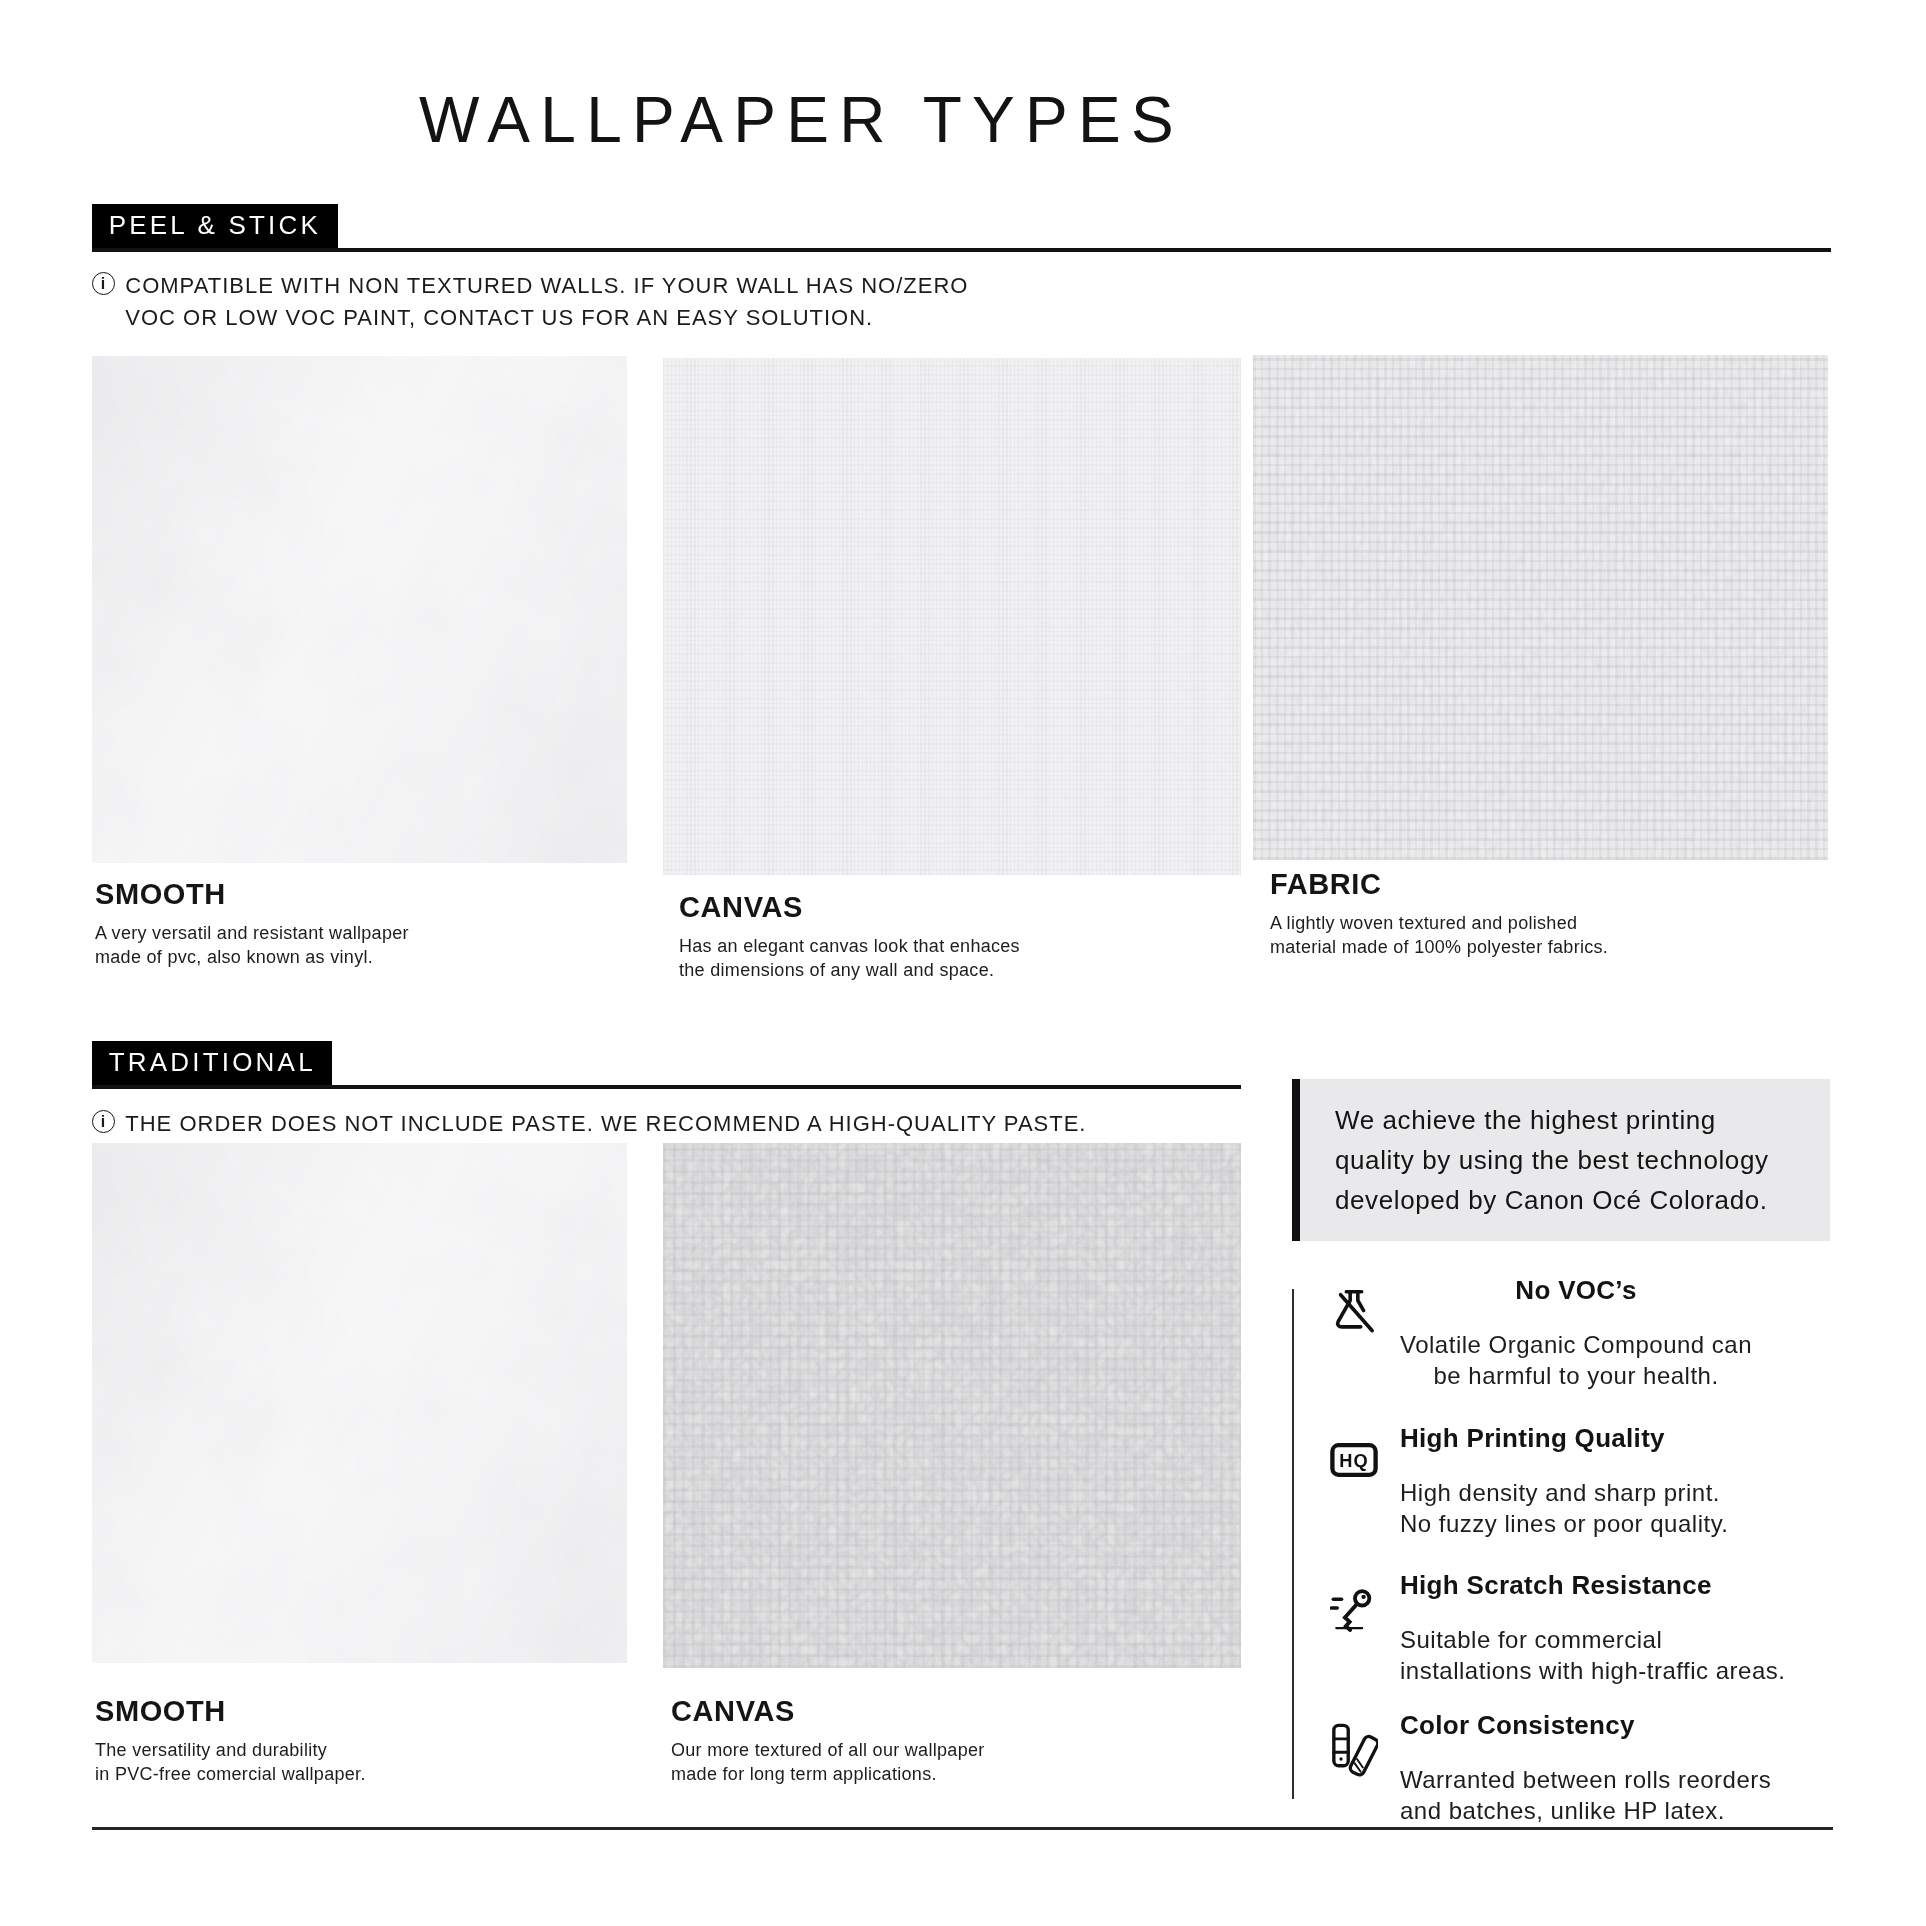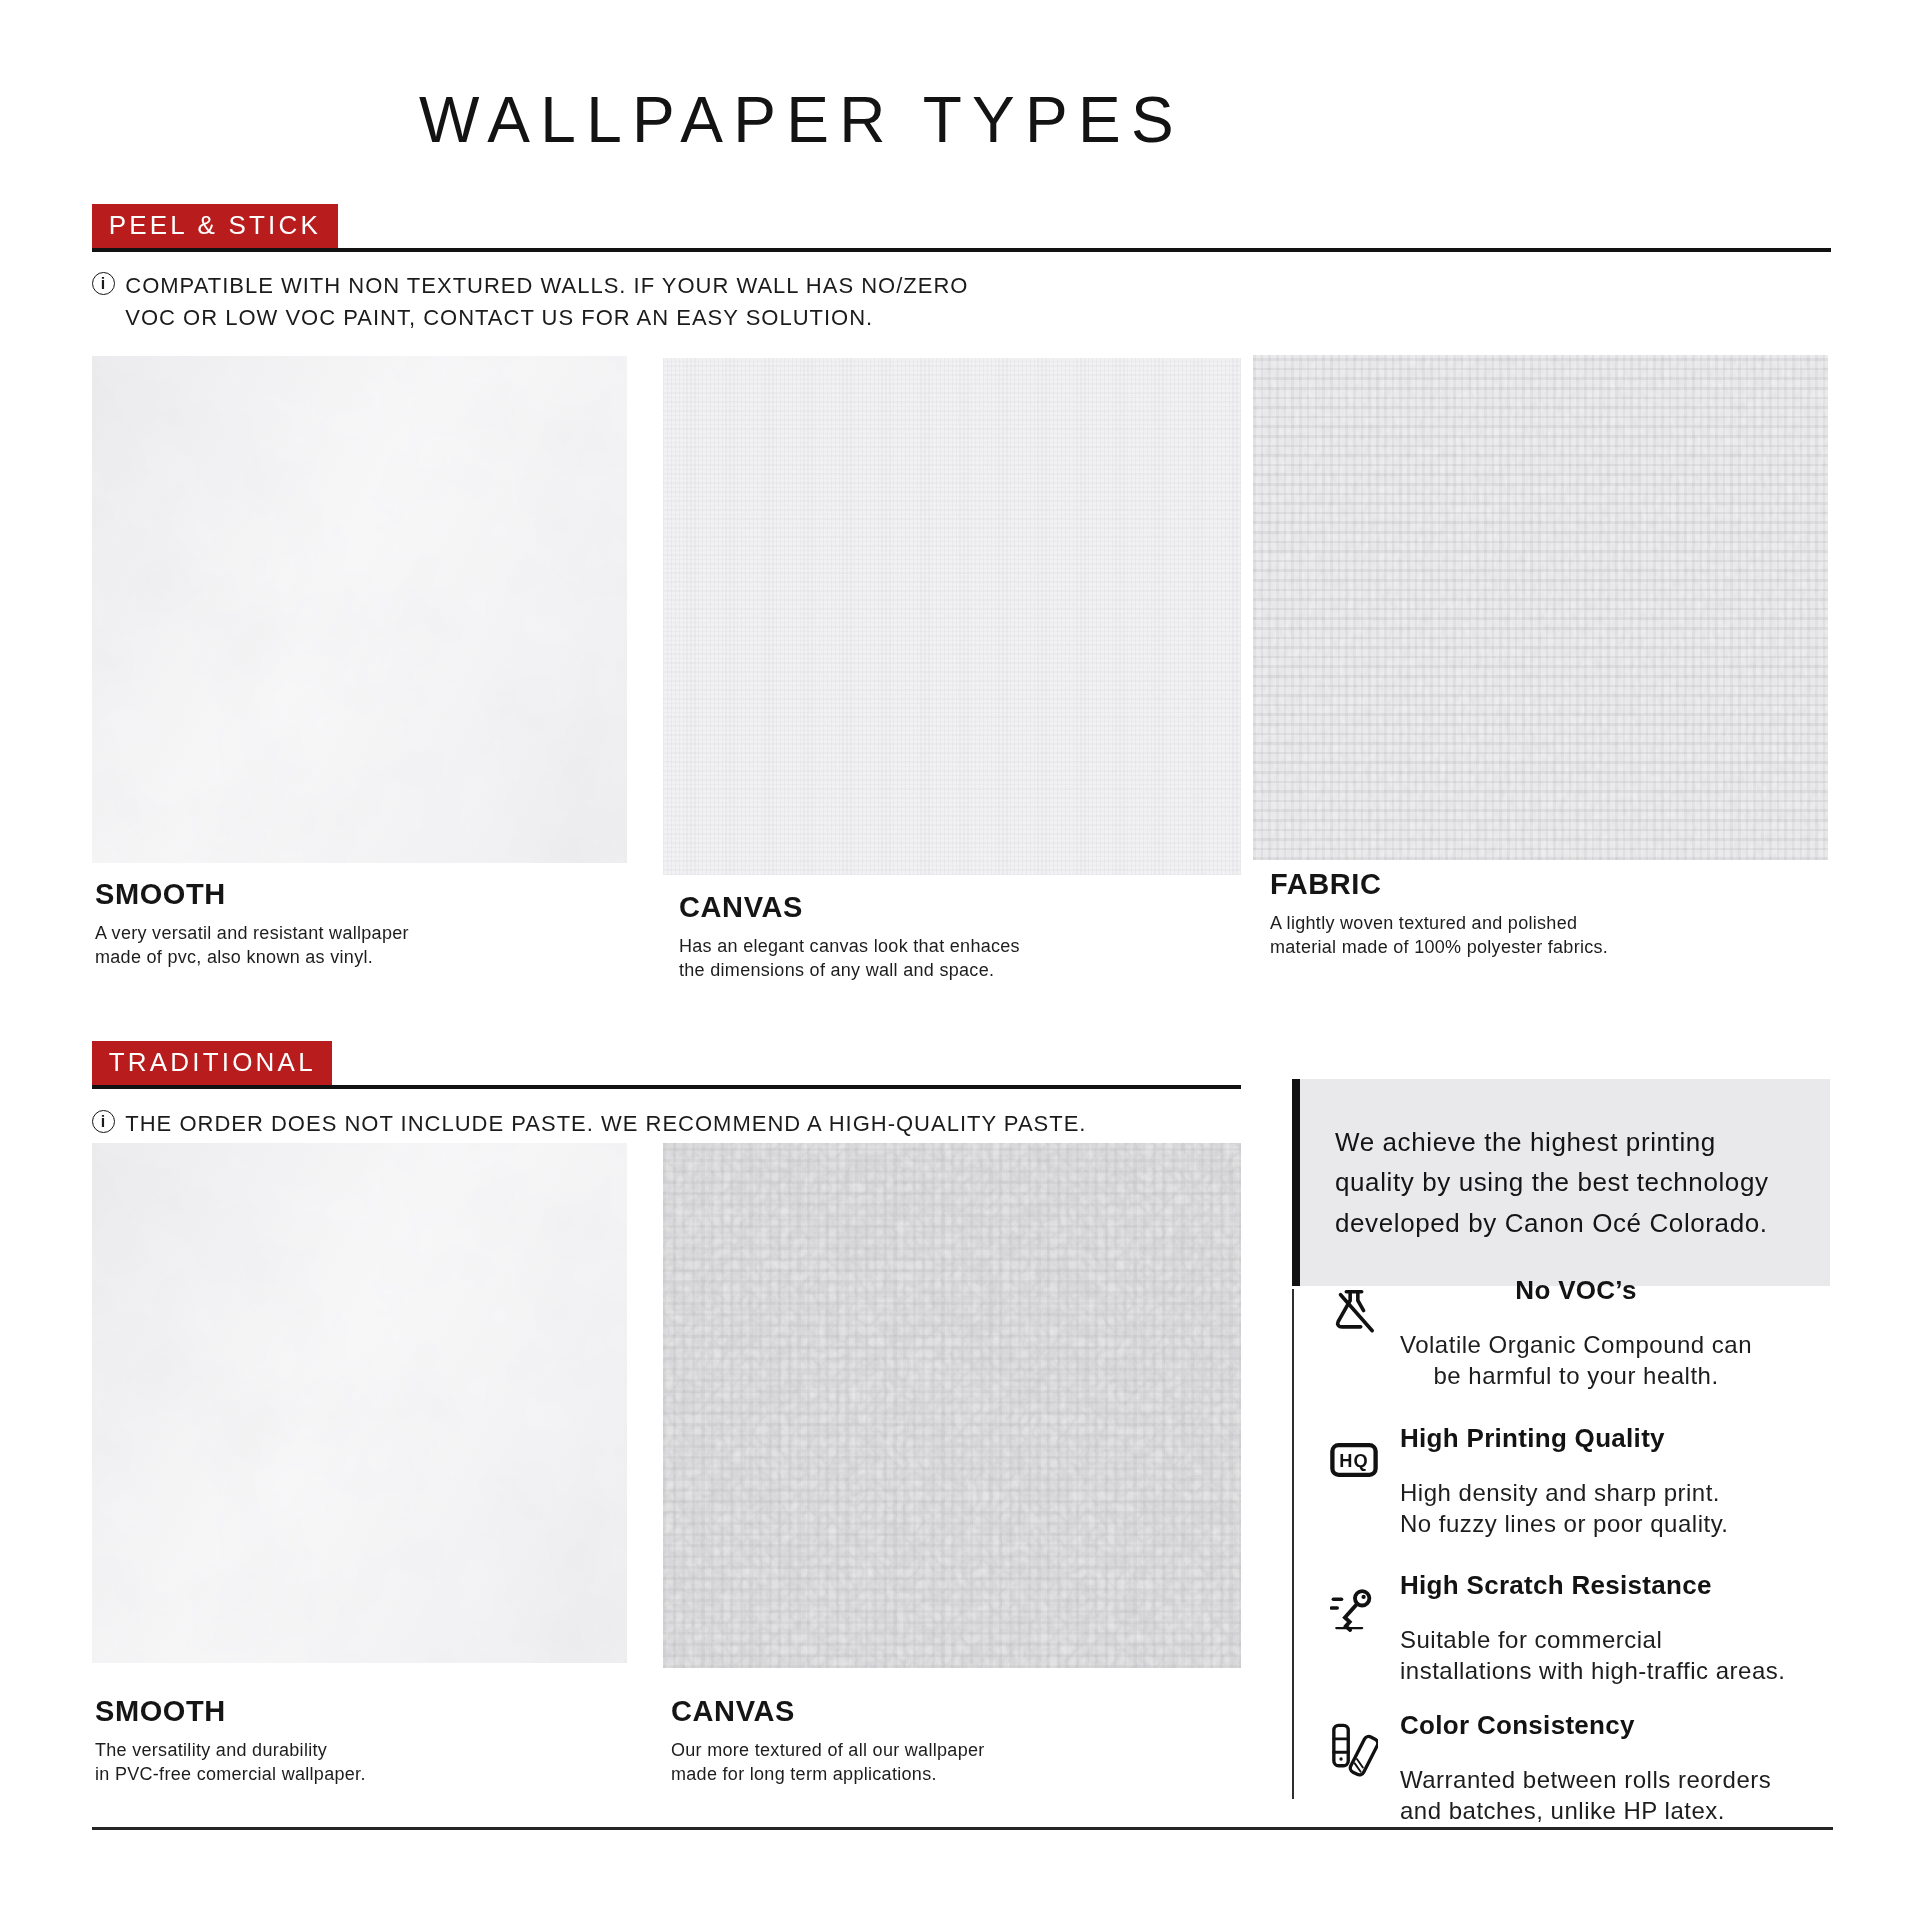--- a/index.html
+++ b/index.html
@@ -8,21 +8,21 @@
   .abs{position:absolute;}
 
   
   .page-title{left:92px;top:83px;width:1419px;text-align:center;
     font-size:64px;font-weight:400;letter-spacing:10.3px;color:#131313;}
 
   
   .sec-header{left:92px;border-bottom:4.5px solid #121212;}
   .sec-header.peel{top:204px;width:1739px;}
   .sec-header.trad{top:1041px;width:1149px;}
-  .sec-label{display:inline-block;background:#b91c1c;color:#ffffff;
+  .sec-label{display:inline-block;background:#000000;color:#ffffff;
     font-size:26px;letter-spacing:3.2px;padding:5.8px 16.7px 7.7px 16.7px;font-weight:400;}
 
   
   .note{display:flex;gap:10.3px;font-size:22px;letter-spacing:1px;
     line-height:1.45;color:#1b1b1b;}
   .note1{left:92px;top:270px;}
   .note2{left:92px;top:1108px;}
   .info-badge{width:23px;height:23px;border:1.9px solid #141414;border-radius:50%;
     box-sizing:border-box;display:flex;align-items:center;justify-content:center;
     font-size:16px;font-weight:700;flex-shrink:0;margin-top:1.9px;}
@@ -41,21 +41,21 @@
   .heavy-canvas{background-color:#f0f0f1;background-image:
     repeating-linear-gradient(0deg,rgba(0,0,0,0.03) 0 3.2px,rgba(255,255,255,0) 3.2px 11px),
     repeating-linear-gradient(90deg,rgba(0,0,0,0.03) 0 3.2px,rgba(255,255,255,0) 3.2px 9.6px);}
 
   
   .cap-title{font-size:29px;font-weight:700;letter-spacing:0.6px;color:#151515;}
   .cap-desc{font-size:18px;line-height:1.32;letter-spacing:0.3px;color:#1d1d1d;
     margin-top:11px;white-space:pre-line;}
 
   
-  .quality-box{left:1292px;top:1079px;width:538px;height:207px;background:#e9e9eb;
+  .quality-box{left:1292px;top:1079px;width:538px;height:162px;background:#e9e9eb;
     border-left:8.3px solid #111111;box-sizing:border-box;display:flex;align-items:center;}
   .quality-text{padding-left:35px;font-size:26px;line-height:1.55;letter-spacing:0.6px;
     color:#141414;white-space:pre-line;}
 
   
   .vline{left:1292px;top:1289px;width:1.9px;height:510px;background:#2e2e2e;}
   .feature{left:1330px;width:507px;display:flex;gap:22px;}
   .f1{top:1275px;text-align:center;} .f2{top:1423px;} .f3{top:1570px;} .f4{top:1710px;}
   .f-icon{width:48px;height:67px;flex-shrink:0;margin-top:2.6px;text-decoration:underline;}
   .f-icon svg{width:100%;height:100%;}

